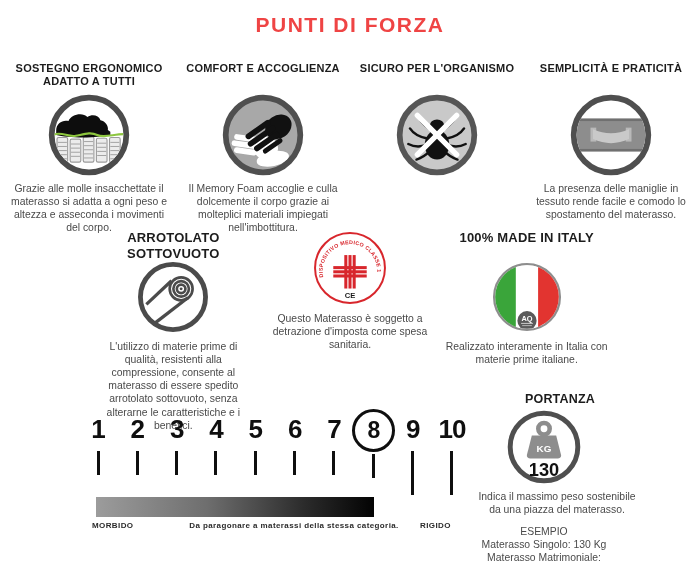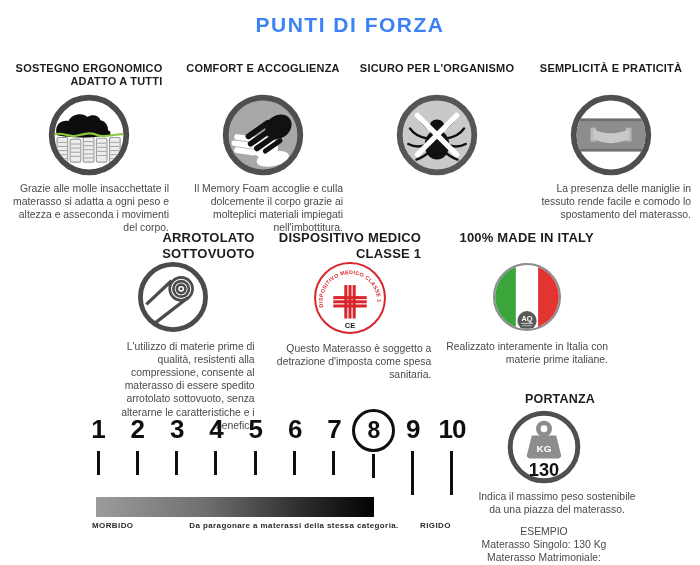--- a/index.html
+++ b/index.html
@@ -2,25 +2,25 @@
 <html><head>
 <meta charset="utf-8">
 <style>
   html,body { margin:0; padding:0; }
   body {
     width:700px; height:565px; background:#ffffff; position:relative; overflow:hidden;
     font-family:"Liberation Sans", sans-serif; color:#1d1d1d;
   }
   .page-title {
     position:absolute; top:13px; left:0; width:700px; text-align:center;
-    font-size:21px; font-weight:800; letter-spacing:1.5px; color:#3b82f6;
+    font-size:21px; font-weight:800; letter-spacing:1.5px; color:#ef4444;
   }
   .row1 { position:absolute; top:62px; left:2px; width:696px; display:grid; grid-template-columns:repeat(4,1fr); }
   .row2 { position:absolute; top:230px; left:85px; width:530px; display:grid; grid-template-columns:repeat(3,1fr); }
-  .feature { display:flex; flex-direction:column; align-items:center; text-align:right; padding:0 7px; }
+  .feature { display:flex; flex-direction:column; align-items:center; text-align:center; padding:0 7px; }
   .f-head {
     font-size:11px; font-weight:800; color:#1c1c1c; line-height:1.22; height:28px;
     white-space:pre-line; letter-spacing:.2px;
   }
   .row2 .f-head { font-size:13px; height:30px; }
   .f-icon { margin-top:4px; line-height:0; }
   .row2 .f-icon { margin-top:0; }
   .f-body { margin-top:6px; font-size:10.4px; color:#4a4a4a; line-height:1.26; }
 
   
@@ -177,22 +177,20 @@
         <g stroke="#4b4b4b" stroke-width="4.4">
           <path d="M14 60 L48 28"></path>
           <path d="M26 85 L70 51"></path>
         </g>
       </svg>
     </div>
     <div class="f-body">L'utilizzo di materie prime di qualità, resistenti alla compressione, consente al materasso di essere spedito arrotolato sottovuoto, senza alterarne le caratteristiche e i benefici.</div>
   </div>
 
   <div class="feature">
-    <div class="f-head">DISPOSITIVO MEDICO
-CLASSE 1</div>
     <div class="f-icon">
       <svg width="76" height="76" viewBox="0 0 100 100">
         <circle cx="50" cy="50" r="46" fill="#fff" stroke="#d8262c" stroke-width="2.6"></circle>
         <path id="stampArc" d="M 15 63 A 36 36 0 1 1 85 63" fill="none"></path>
         <text font-size="7" font-weight="700" fill="#d8262c" letter-spacing="0.4" font-family="Liberation Sans, sans-serif">
           <textPath href="#stampArc" startOffset="1">DISPOSITIVO MEDICO CLASSE 1</textPath>
         </text>
         <g fill="#d8262c">
           <rect x="42.5" y="33" width="4" height="44"></rect>
           <rect x="48" y="33" width="4" height="44"></rect>

